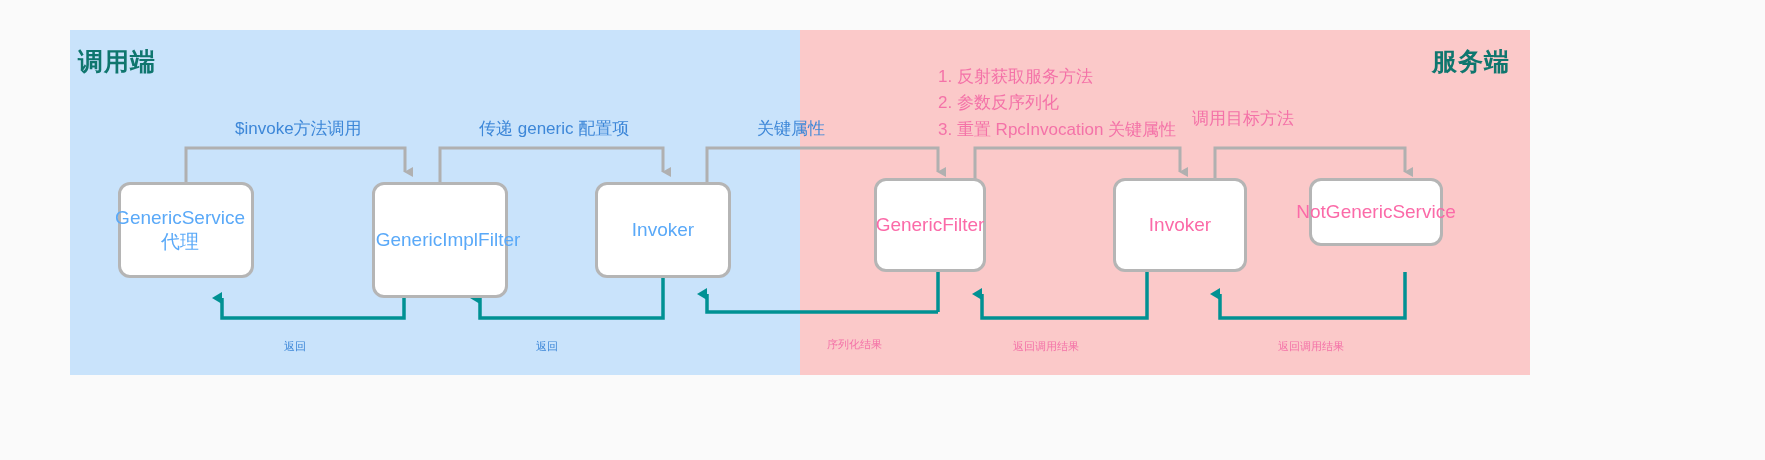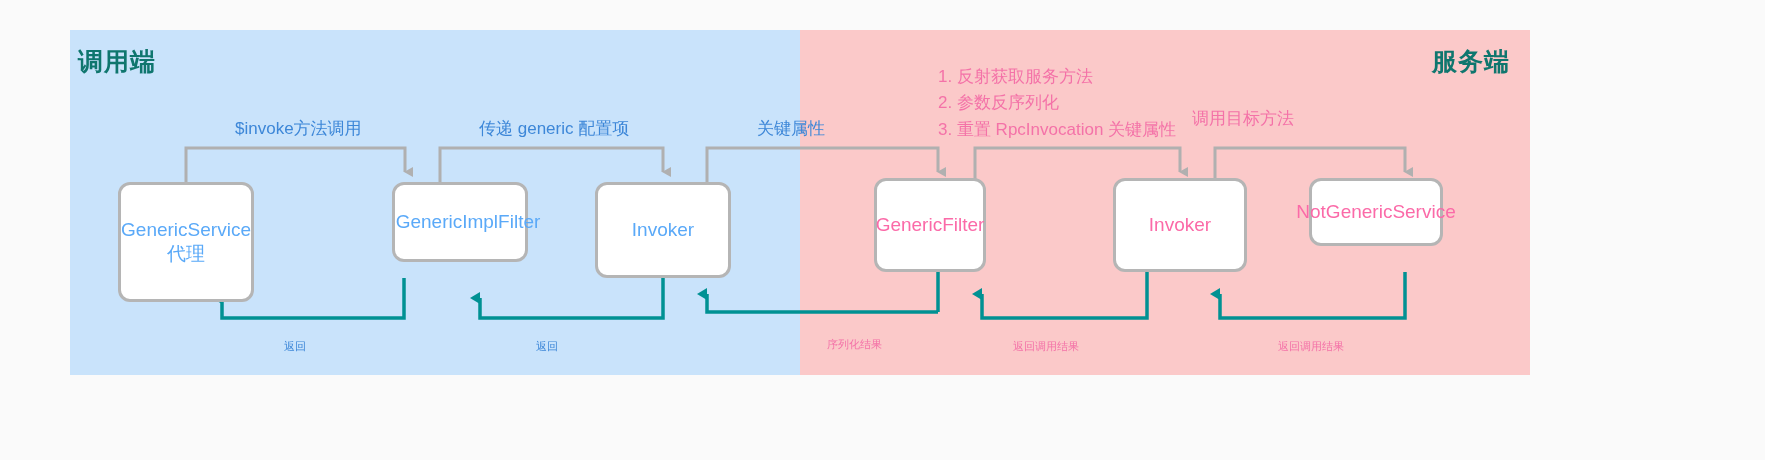--- a/index.html
+++ b/index.html
@@ -83,24 +83,24 @@
       <path d="M404,278 L404,318 L222,318 L222,298" marker-end="url(#ah-teal)"></path>
       <path d="M663,278 L663,318 L480,318 L480,298" marker-end="url(#ah-teal)"></path>
       <path d="M938,312 L707,312 L707,294" marker-end="url(#ah-teal)"></path>
       <path d="M938,272 L938,312"></path>
       <path d="M1147,312 L1147,318 L982,318 L982,294" marker-end="url(#ah-teal)"></path>
       <path d="M1147,272 L1147,312"></path>
       <path d="M1405,272 L1405,318 L1220,318 L1220,294" marker-end="url(#ah-teal)"></path>
     </g>
   </svg>
 
-  <div class="node client" style="left:118px;top:182px;width:136px;height:120px;">
+  <div class="node client" style="left:118px;top:182px;width:136px;height:96px;justify-content:flex-end;">
     <span>GenericService 代理</span>
   </div>
-  <div class="node client" style="left:392px;top:182px;width:136px;height:80px;padding-left:22px;">
+  <div class="node client" style="left:372px;top:182px;width:136px;height:116px;padding-left:22px;">
     <span>GenericImplFilter</span>
   </div>
   <div class="node client" style="left:595px;top:182px;width:136px;height:96px;">
     <span>Invoker</span>
   </div>
   <div class="node server" style="left:874px;top:178px;width:112px;height:94px;">
     <span>GenericFilter</span>
   </div>
   <div class="node server" style="left:1113px;top:178px;width:134px;height:94px;">
     <span>Invoker</span>

